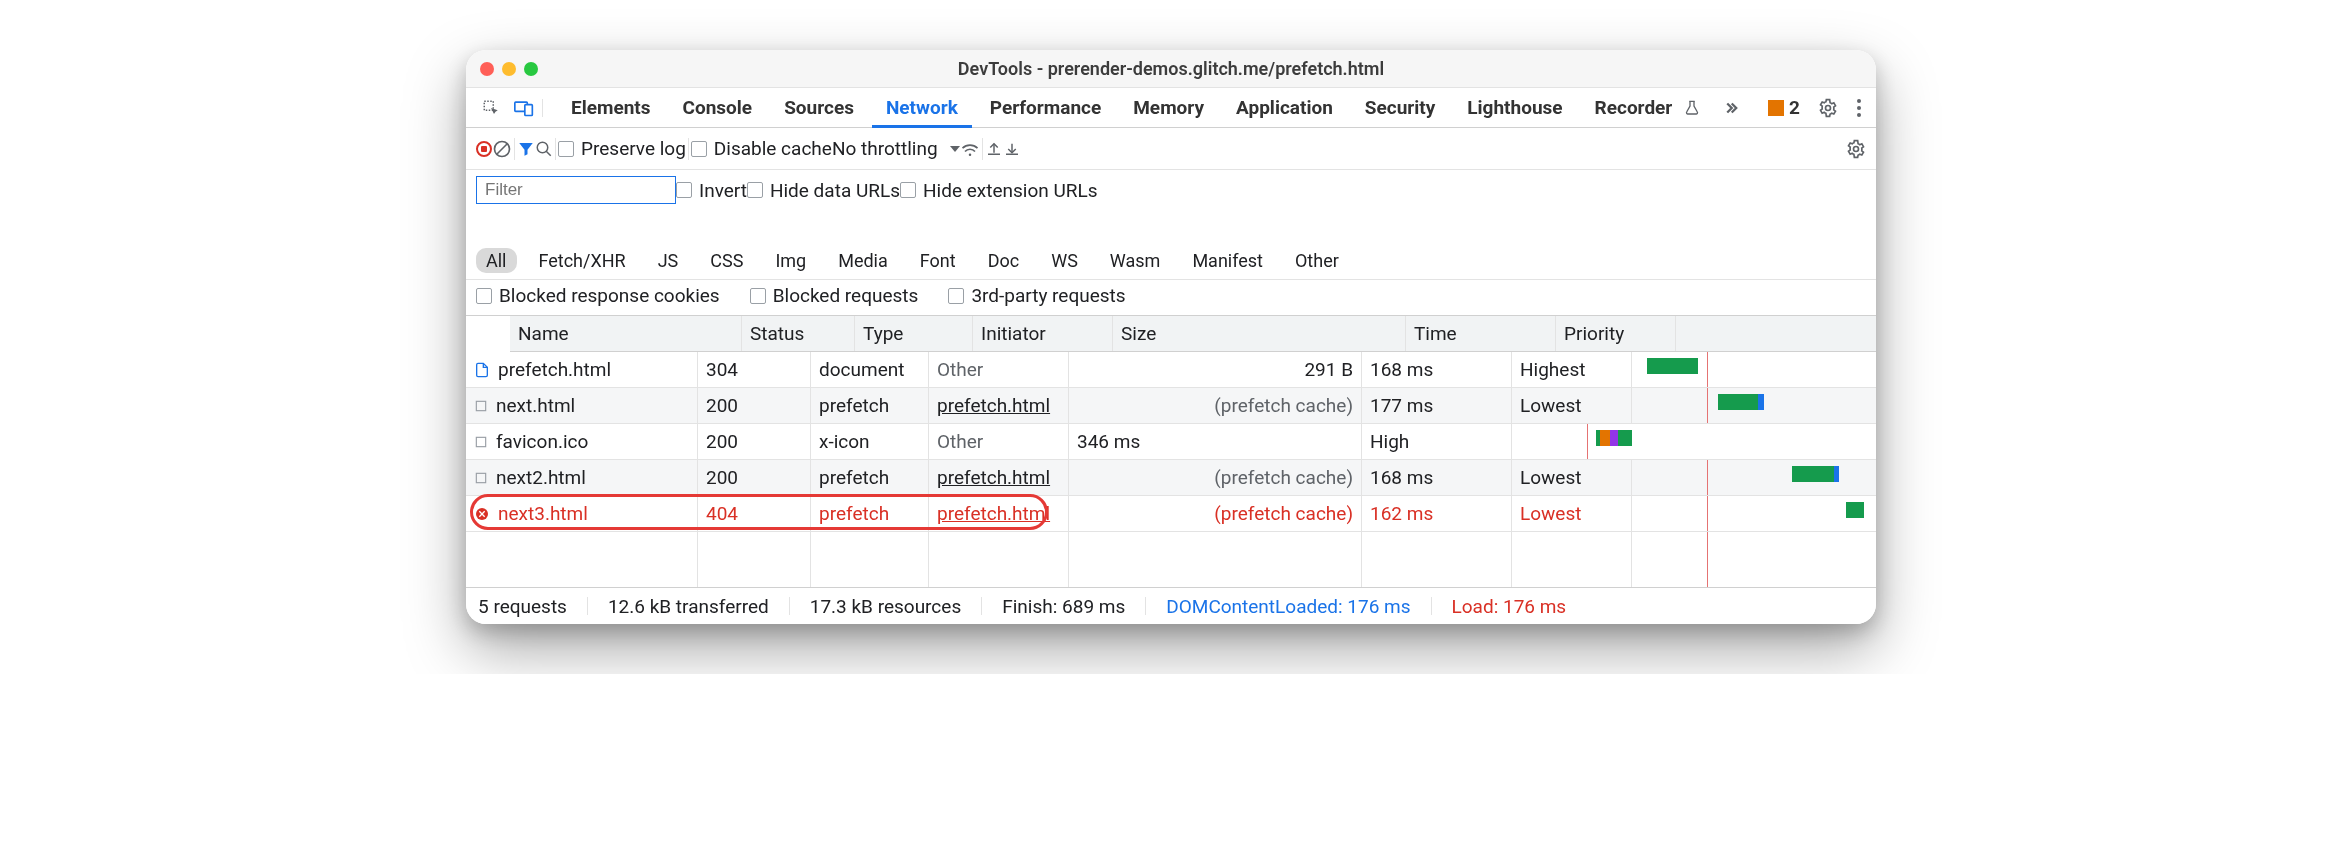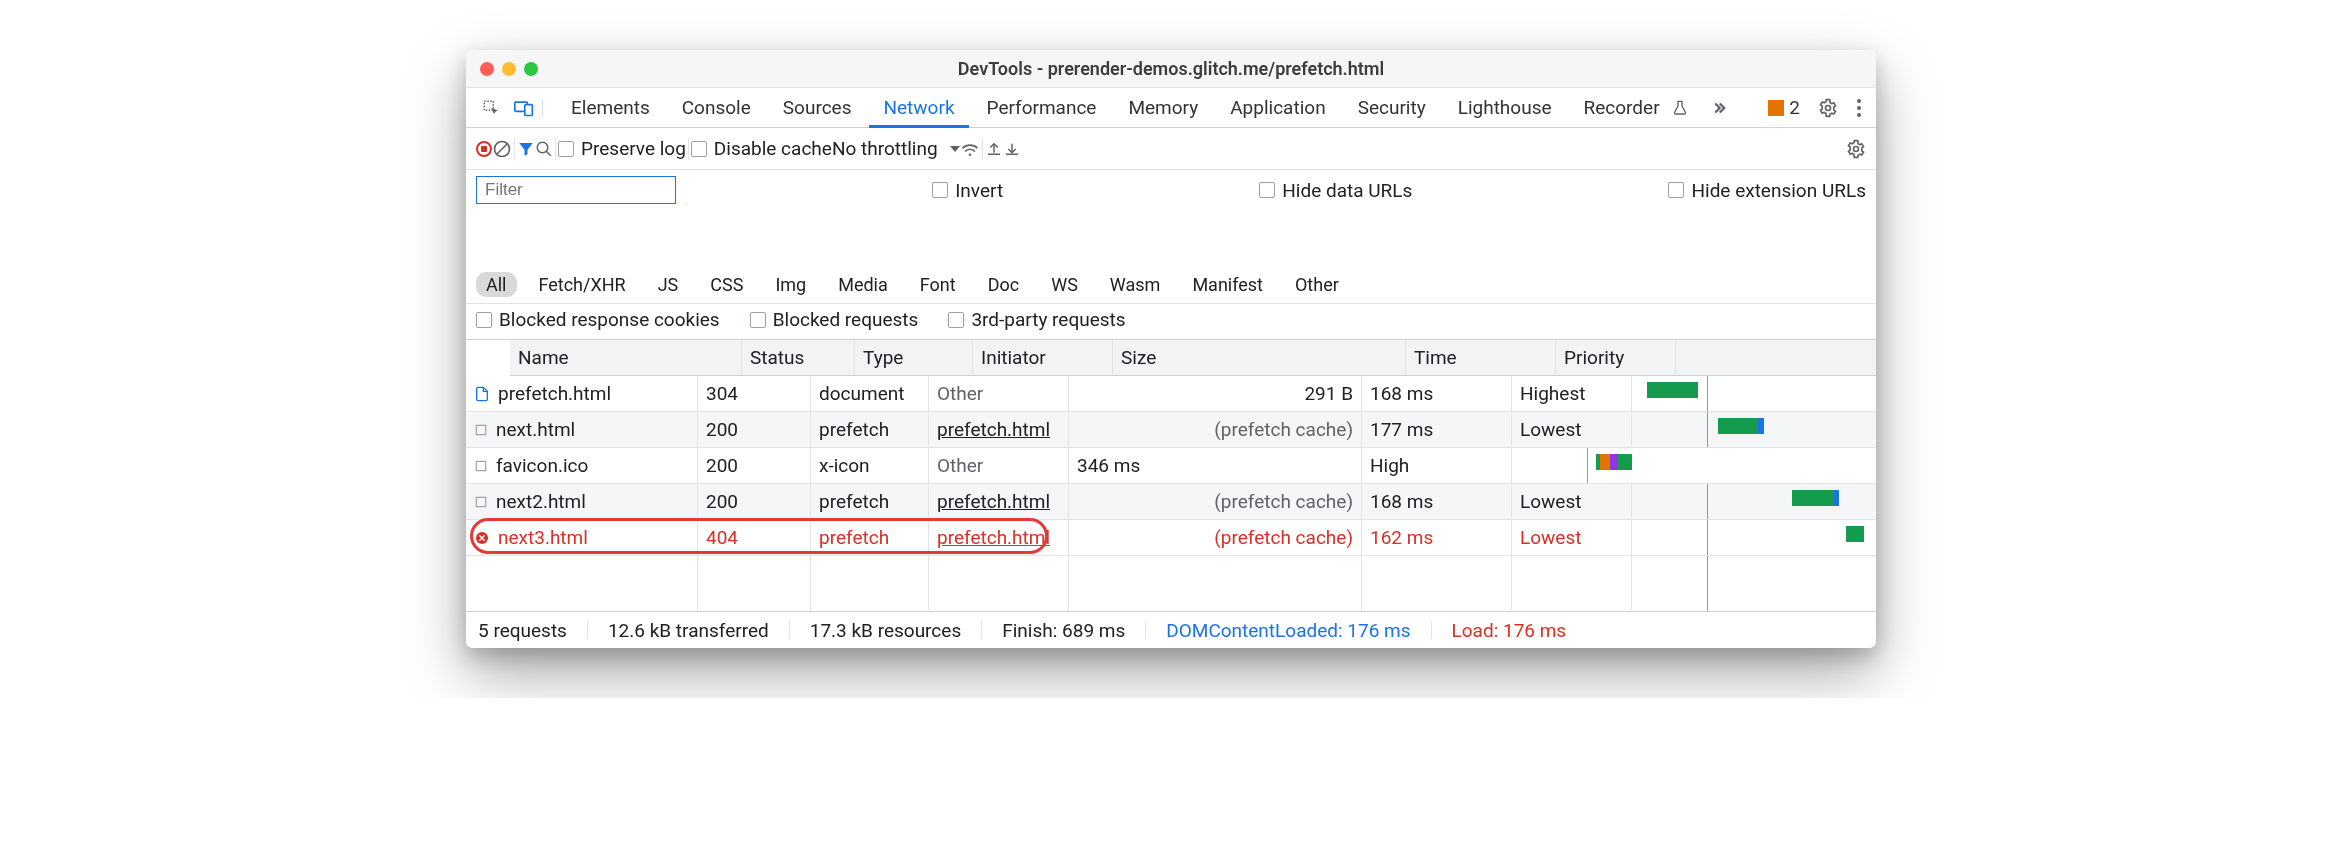--- a/index.html
+++ b/index.html
@@ -22,40 +22,40 @@
     --waterfall-blue:#1a73e8;
   }
   *{box-sizing:border-box;}
   body{
     margin:0;padding:50px;background:#ffffff;
     font-family:-apple-system,BlinkMacSystemFont,"Segoe UI",Roboto,Helvetica,Arial,sans-serif;
     font-size:19px;color:#202124;
   }
   .window{
     width:1410px;margin:0 auto;
-    border-radius:7px;overflow:hidden;
+    border-radius:20px;overflow:hidden;
     box-shadow:0 25px 60px rgba(0,0,0,0.35),0 8px 20px rgba(0,0,0,0.2);
     background:#ffffff;
   }
   
   .titlebar{
     height:38px;display:flex;align-items:center;
     background:var(--window-titlebar);border-bottom:1px solid var(--light-border);
     padding:0 14px;position:relative;
   }
   .traffic{display:flex;gap:8px;position:absolute;left:14px;}
   .dot{width:14px;height:14px;border-radius:50%;}
   .dot.r{background:#ff5f57;}
   .dot.y{background:#febc2e;}
   .dot.g{background:#28c840;}
   .titlebar .title{margin:0 auto;font-size:18px;font-weight:600;color:#3c3c3c;}
   
   .maintabs{
     display:flex;align-items:center;height:40px;border-bottom:1px solid var(--border);
-    padding:0 8px;gap:4px;background:var(--toolbar-bg);
+    padding:0 8px;gap:4px;background:var(--toolbar-bg);font-weight:bold;
   }
   .maintabs .left-icons{display:flex;align-items:center;gap:14px;padding:0 8px;border-right:1px solid var(--light-border);margin-right:10px;}
   .maintabs .tab{padding:0 14px;line-height:40px;color:var(--tab-text);cursor:pointer;border-bottom:3px solid transparent;height:40px;}
   .maintabs .tab.active{color:var(--tab-active);border-bottom-color:var(--tab-active-border);}
   .maintabs .spacer{flex:1;}
   .maintabs .right{display:flex;align-items:center;gap:18px;padding-right:6px;}
   .issue-badge{display:inline-flex;align-items:center;gap:5px;color:#333;}
   .issue-badge .sq{width:16px;height:16px;background:var(--orange);}
   
   .tool1{
@@ -65,22 +65,22 @@
   .tool1 .rec{width:16px;height:16px;border:2px solid var(--red);border-radius:50%;position:relative;}
   .tool1 .rec::after{content:"";position:absolute;inset:3px;background:var(--red);border-radius:1px;}
   .icon-btn{display:inline-flex;align-items:center;justify-content:center;cursor:pointer;color:#5f6368;}
   .sep{width:1px;height:22px;background:var(--light-border);margin:0 2px;}
   .chk{display:inline-flex;align-items:center;gap:7px;cursor:pointer;}
   .chk .box{width:16px;height:16px;border:1.5px solid #9aa0a6;border-radius:2px;background:#fff;}
   .select{display:inline-flex;align-items:center;gap:6px;cursor:pointer;justify-content:flex-end;}
   .caret{width:0;height:0;border-left:5px solid transparent;border-right:5px solid transparent;border-top:6px solid #5f6368;margin-left:6px;}
   
   .filterrow{
-    display:flex;align-items:center;flex-wrap:wrap;gap:24px;
-    padding:6px 10px;border-bottom:1px solid var(--light-border);background:var(--toolbar-bg);justify-content:space-between;
+    display:flex;align-items:center;flex-wrap:wrap;gap:0;
+    padding:6px 10px;border-bottom:1px solid var(--light-border);background:var(--toolbar-bg);
   }
   .filter-input{
     width:200px;height:28px;border:1px solid var(--tab-active);outline:none;
     padding:0 8px;font-size:17px;color:#888;background:#fff;
   }
   .pill{
     padding:2px 10px;border-radius:10px;cursor:pointer;font-size:18px;margin-top:44px;
   }
   .pill.active{background:#d9d9d9;}
   .filterrow .types{display:flex;align-items:center;gap:12px;flex-wrap:wrap;}

